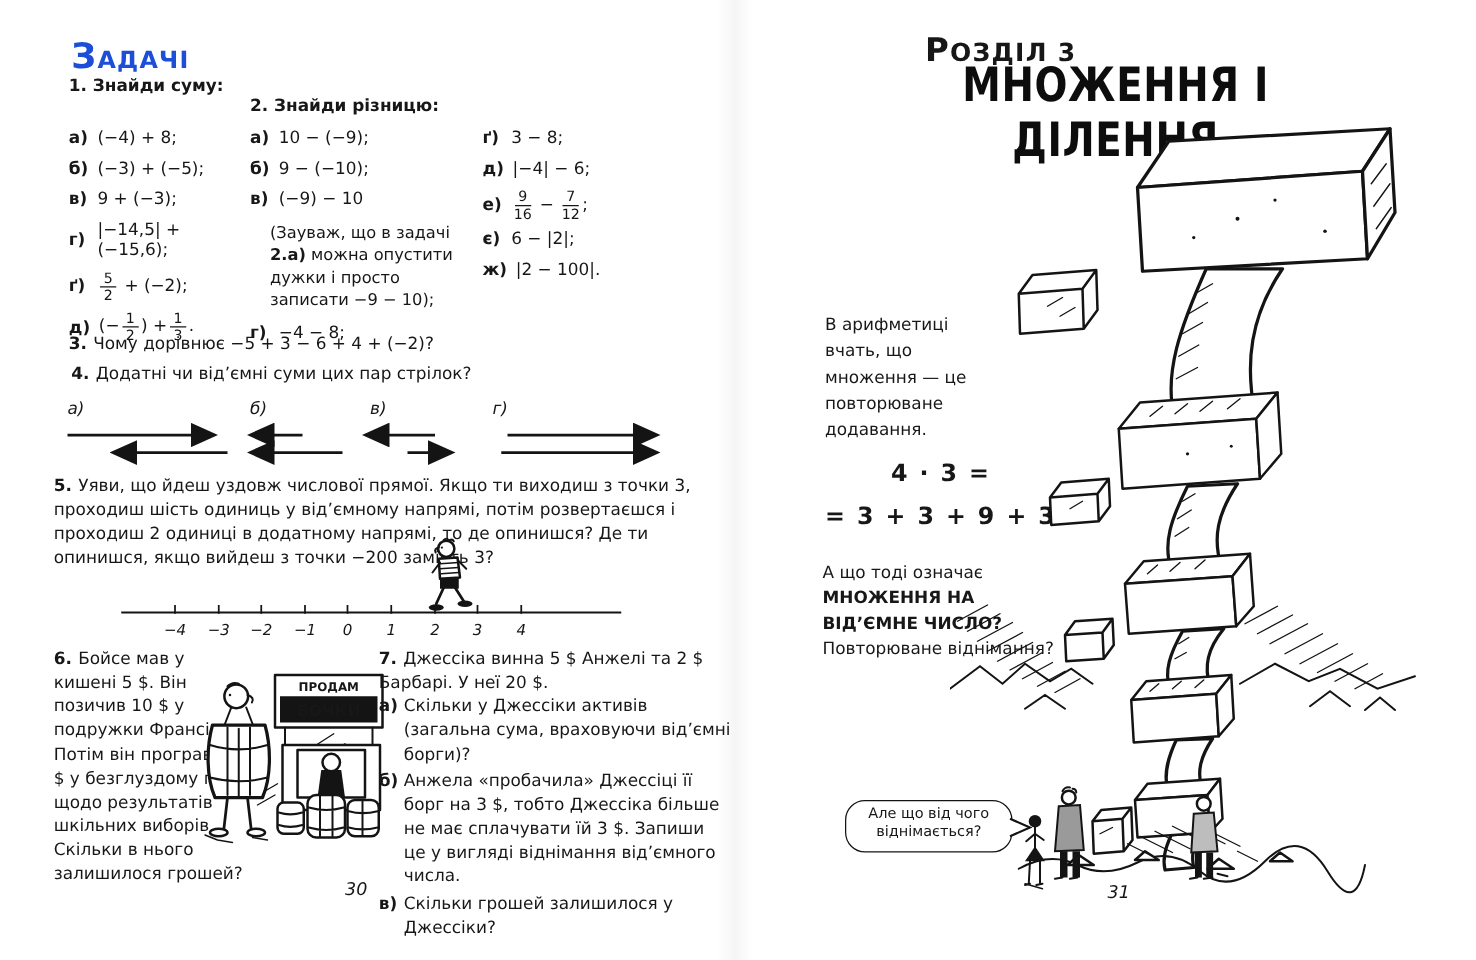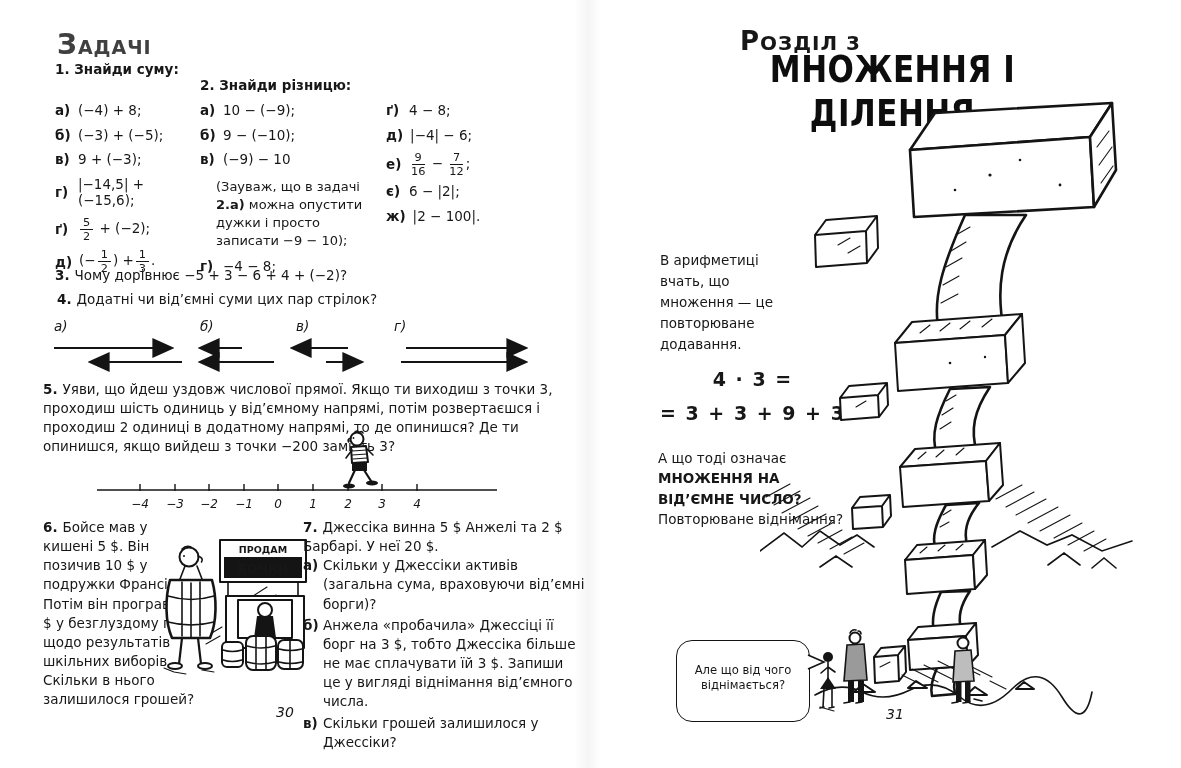--- a/index.html
+++ b/index.html
@@ -6,21 +6,21 @@
   body{
     width:1181px;height:768px;position:relative;overflow:hidden;
     background:#ffffff;color:#171717;
     font-family:"DejaVu Sans", sans-serif;
   }
   .abs{position:absolute;}
   .gutter{position:absolute;left:574px;top:0;width:28px;height:768px;
     background:linear-gradient(to right,rgba(0,0,0,0) 0%,rgba(0,0,0,0.04) 50%,rgba(0,0,0,0) 100%);}
   .heading{
     margin:0;font-size:19px;font-weight:bold;text-transform:uppercase;
-    letter-spacing:1px;color:#404040;
+    letter-spacing:1px;color:#1d4ed8;
   }
   .heading::first-letter{font-size:28px;}
   .hw{font-size:13.5px;line-height:1.38;}
   .xcol{display:flex;flex-direction:column;}
   .xrow{display:flex;gap:7px;font-size:13.5px;margin-bottom:8.5px;align-items:center;}
   .xrow.tall{margin-bottom:6px;}
   .xl{font-weight:bold;min-width:16px;}
   .frac{display:inline-flex;flex-direction:column;align-items:center;
     vertical-align:middle;line-height:1.12;font-size:0.84em;margin:0 2px;}
   .frac .fn{border-bottom:1.4px solid #171717;padding:0 3px;}
@@ -33,21 +33,21 @@
   .chapterlabel::first-letter{font-size:26px;}
   .chaptertitle{
     font-size:31px;font-weight:bold;text-align:center;letter-spacing:0.5px;
     transform:scaleY(1.22);transform-origin:top center;color:#0d0d0d;
   }
   .fline{font-size:19px;font-weight:bold;line-height:1.8;letter-spacing:1.5px;white-space:nowrap;text-align:center;}
   .bold{font-weight:bold;}
   .bubble{
     position:absolute;left:676px;top:640px;width:116px;min-height:36px;
     border:1.7px solid #141414;border-radius:16px;background:#fff;
-    padding:22px 8px;font-size:11.6px;line-height:1.3;text-align:center;z-index:5;
+    padding:2px 8px;font-size:11.6px;line-height:1.3;text-align:center;z-index:5;
   }
   .bubble .tail{position:absolute;right:-17px;top:12px;}
   svg .ln{fill:#ffffff;stroke:#141414;stroke-width:2;stroke-linejoin:round;}
   svg .ln3{fill:#ffffff;stroke:#141414;stroke-width:2.6;stroke-linejoin:round;}
   svg .wire{fill:none;stroke:#141414;stroke-width:1.6;stroke-linecap:round;}
   svg .hatch{fill:none;stroke:#141414;stroke-width:1.1;stroke-linecap:round;}
   svg .thick{fill:none;stroke:#141414;stroke-width:2.2;stroke-linecap:round;}
   svg text{fill:#171717;}
 </style>
 </head>
@@ -112,21 +112,21 @@
   <div class="notep"><span>(Зауваж, що в задачі </span><span class="bold">2.а)</span><span> можна опустити дужки і просто записати −9 − 10);</span></div>
   <div class="xrow">
       <span class="xl">г)</span>
       <span>−4 − 8;</span>
     </div>
 </div>
 
 <div class="abs xcol" style="left:386px;top:102px;width:170px;">
   <div class="xrow">
       <span class="xl">ґ)</span>
-      <span>4 − 8;</span>
+      <span>3 − 8;</span>
     </div>
   <div class="xrow">
       <span class="xl">д)</span>
       <span>|−4| − 6;</span>
     </div>
   <div class="xrow tall">
     <span class="xl">е)</span>
     <span><span class="frac">
           <span class="fn">9</span>
           <span>16</span>

